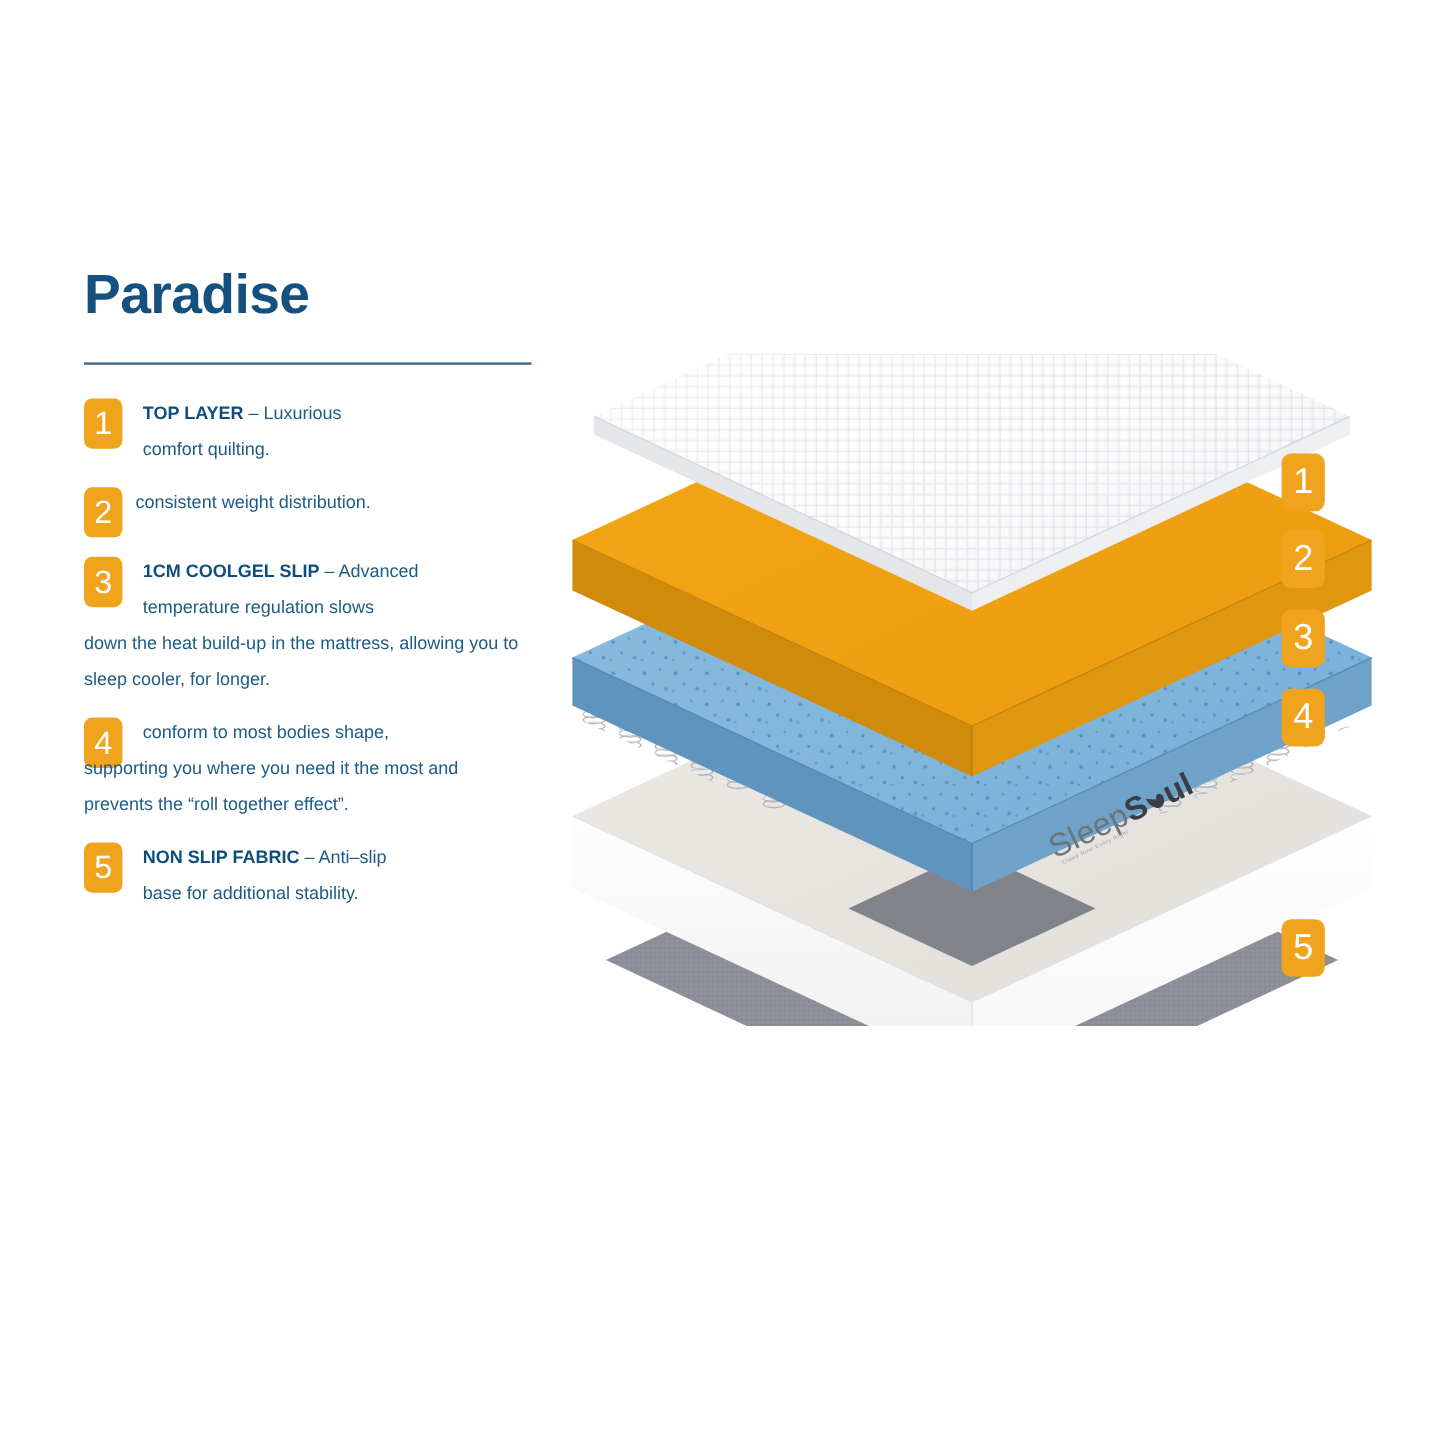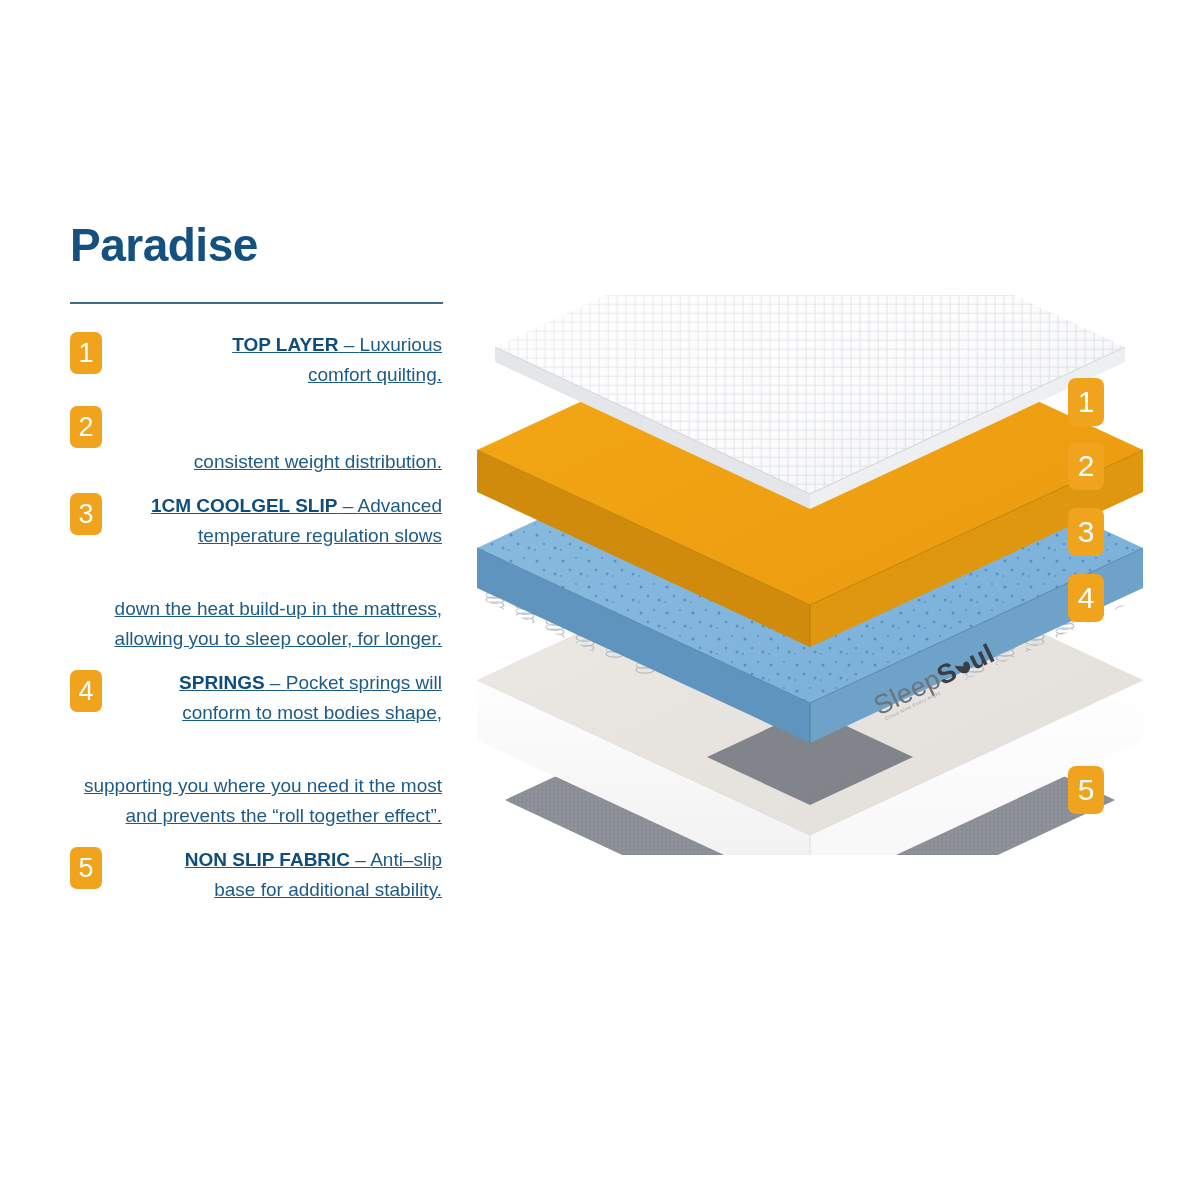--- a/index.html
+++ b/index.html
@@ -49,33 +49,32 @@
     color:#ffffff;
     font-size:27px;
     font-weight:normal;
     text-align:center;
     line-height:42px;
     margin-right:11px;
     margin-top:2px;
     shape-outside:inset(0 0 50% 0);
   }
   .layer-text{
-    font-size:19px;
+    font-size:15px;
     line-height:30px;
     color:#1D5B87;
-    text-align:right;
-    text-decoration:underline;
+    text-align:left;
   }
   .layer-text b{
     font-weight:bold;
     color:#0F4E7C;
   }
   
   .layer-text .ln1, .layer-text .ln2{ display:block; padding-left:49px; }
-  .layer-text .lnf{ display:block; padding-left:0;margin-top:43px; }
+  .layer-text .lnf{ display:block; padding-left:0; }
 
   
   #diagram{
     position:absolute;
     left:455px; top:295px;
     width:710px; height:560px;
   }
   #diagram svg{display:block;}
 
   .badge-marker{
@@ -152,21 +151,20 @@
       <div class="layer-text">
         <span class="ln1"><b>1CM COOLGEL SLIP</b><span> – </span><span>Advanced</span></span>
         <span class="ln2">temperature regulation slows</span>
         <span class="lnf">down the heat build-up in the mattress, allowing you to sleep cooler, for longer.</span>
       </div>
     </div>
 
     <div class="layer-item">
       <div class="layer-badge">4</div>
       <div class="layer-text">
-        <span class="ln1"><b>SPRINGS</b><span> – </span><span>Pocket springs will</span></span>
         <span class="ln2">conform to most bodies shape,</span>
         <span class="lnf">supporting you where you need it the most and prevents the “roll together effect”.</span>
       </div>
     </div>
 
     <div class="layer-item">
       <div class="layer-badge">5</div>
       <div class="layer-text">
         <span class="ln1"><b>NON SLIP FABRIC</b><span> – </span><span>Anti–slip</span></span>
         <span class="ln2">base for additional stability.</span>

